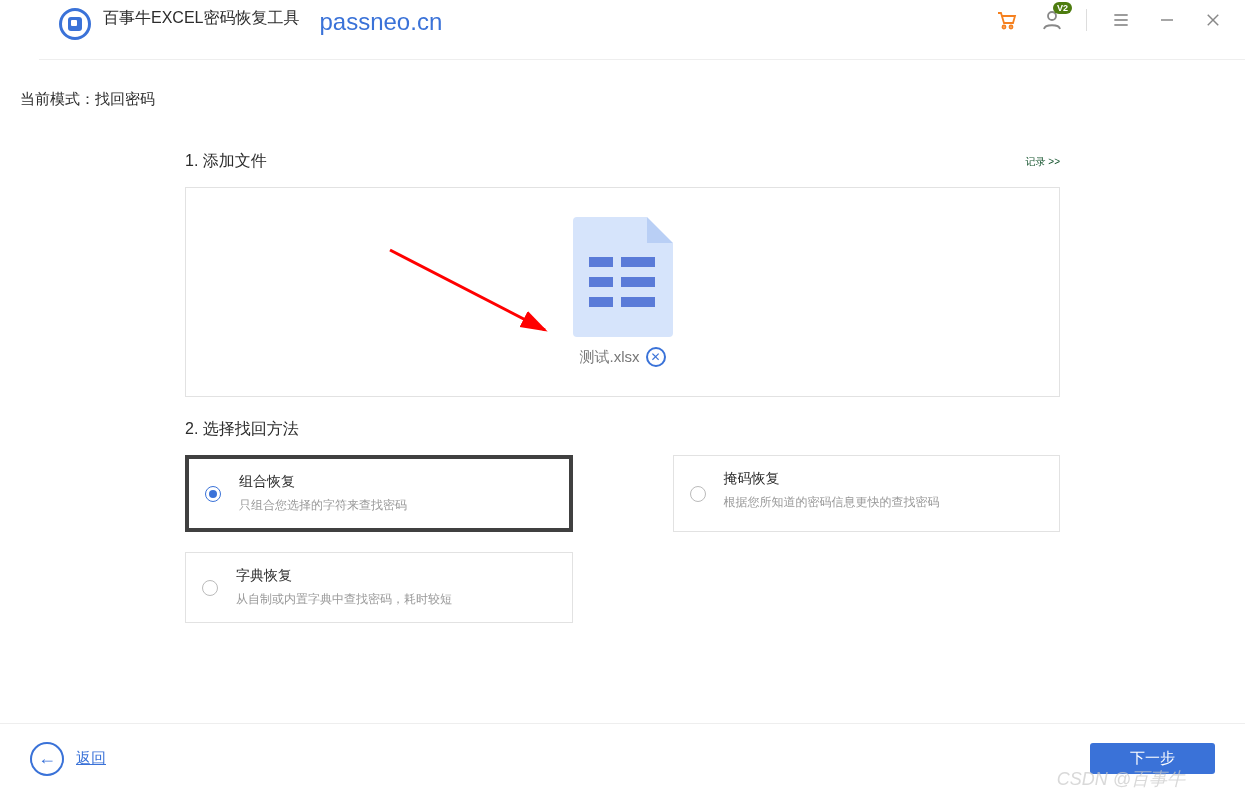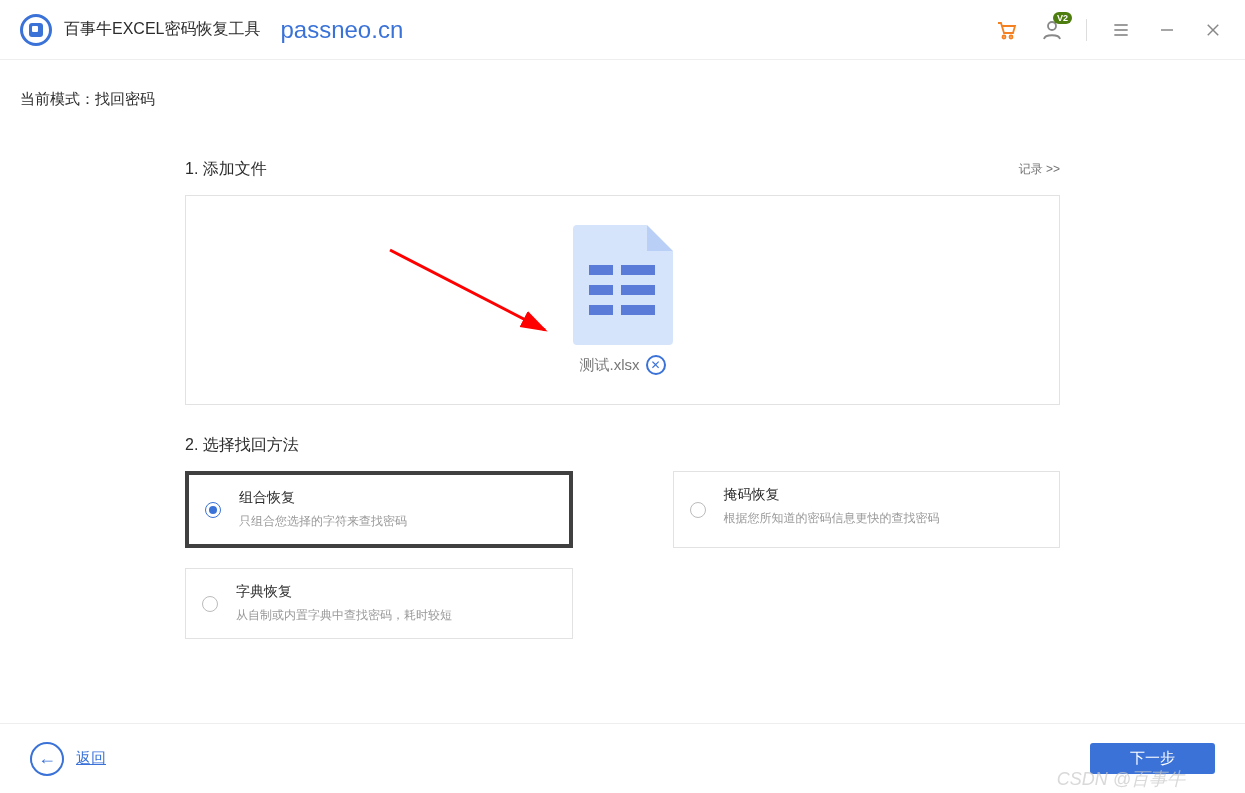--- a/index.html
+++ b/index.html
@@ -1,38 +1,38 @@
 <!DOCTYPE html>
 <html><head>
 <meta charset="utf-8">
 <style>
   * { box-sizing: border-box; margin: 0; padding: 0; }
   body { font-family: "Microsoft YaHei", Arial, sans-serif; background: #fff; width: 1245px; height: 793px; overflow: hidden; position: relative; }
   
   
-  .header { height: 60px; display: flex; align-items: center; padding: 0 20px; border-bottom: 1px solid #eee; }
+  .header { height: 60px; display: flex; align-items: flex-start; padding: 8px 20px; border-bottom: 1px solid #eee; margin-left: 39px; }
   .logo-icon { width: 32px; height: 32px; border: 3px solid #3a72d8; border-radius: 50%; display: flex; align-items: center; justify-content: center; margin-right: 12px; position: relative; }
   .logo-inner { width: 14px; height: 14px; background: #3a72d8; border-radius: 3px; position: relative; }
   .logo-inner::after { content:""; position:absolute; top:3px; left:3px; width:6px; height:6px; background:#fff; border-radius:1px;}
   .app-title { font-size: 16px; color: #2c2c2c; margin-right: 20px; }
   .website { font-size: 24px; color: #3a72d8; }
   .header-right { margin-left: auto; display: flex; align-items: center; gap: 22px; }
   .hicon { width: 24px; height: 24px; display:flex; align-items:center; justify-content:center; cursor:pointer; color:#888;}
   .divider-v { width:1px; height:22px; background:#ddd; }
   .badge-wrap { position: relative; }
   .badge { position: absolute; top:-6px; right:-8px; background:#4d7c0f; color:#fff; font-size:9px; padding:1px 4px; border-radius:6px; font-weight:bold;}
   
   
   .mode-line { padding: 30px 20px 10px 20px; font-size: 15px; color: #2c2c2c; font-family: Liberation Serif, serif; }
   
   
   .content { padding: 10px 185px 0 185px; }
-  .section-head { display: flex; justify-content: space-between; align-items: center; margin: 30px 0 15px 0; }
+  .section-head { display: flex; justify-content: space-between; align-items: center; margin: 22px 0 15px 0; }
   .section-title { font-size: 16px; color: #2c2c2c; }
-  .history-link { color: #737373; font-size: 12px; cursor:pointer; }
+  .history-link { color: #14532d; font-size: 10px; cursor:pointer; }
   
   
   .drop-box { border: 1px solid #e2e2e2; height: 210px; display: flex; flex-direction: column; align-items: center; justify-content: center; position: relative; }
   .file-icon-wrap { width: 100px; height: 120px; position: relative; }
   .file-body { width: 100px; height: 120px; background: #d6e4fb; border-radius: 4px; position: relative; }
   .file-corner { position:absolute; top:0; right:0; width:0; height:0; border-top: 26px solid #fff; border-left: 26px solid #b9cff5; }
   .file-bars { position:absolute; top:40px; left:16px; right:16px; display:flex; flex-direction:column; gap:10px;}
   .file-row { display:flex; gap:8px;}
   .file-bar { height:10px; background:#5a7bd8; }
   .fb-short { width:24px; }

